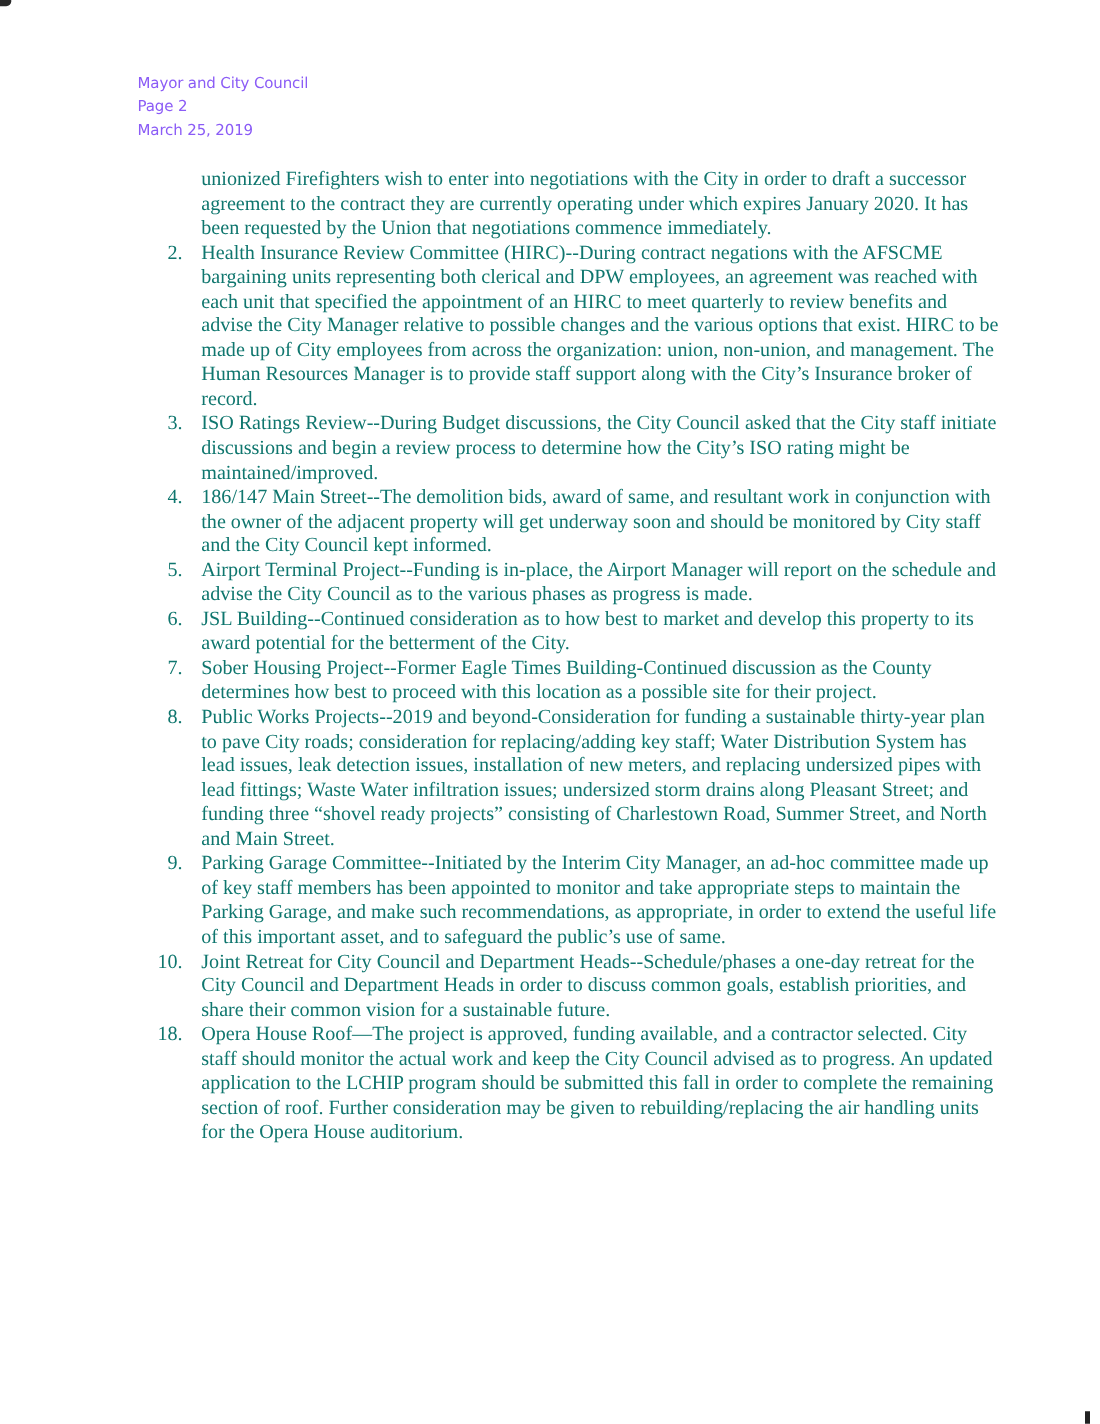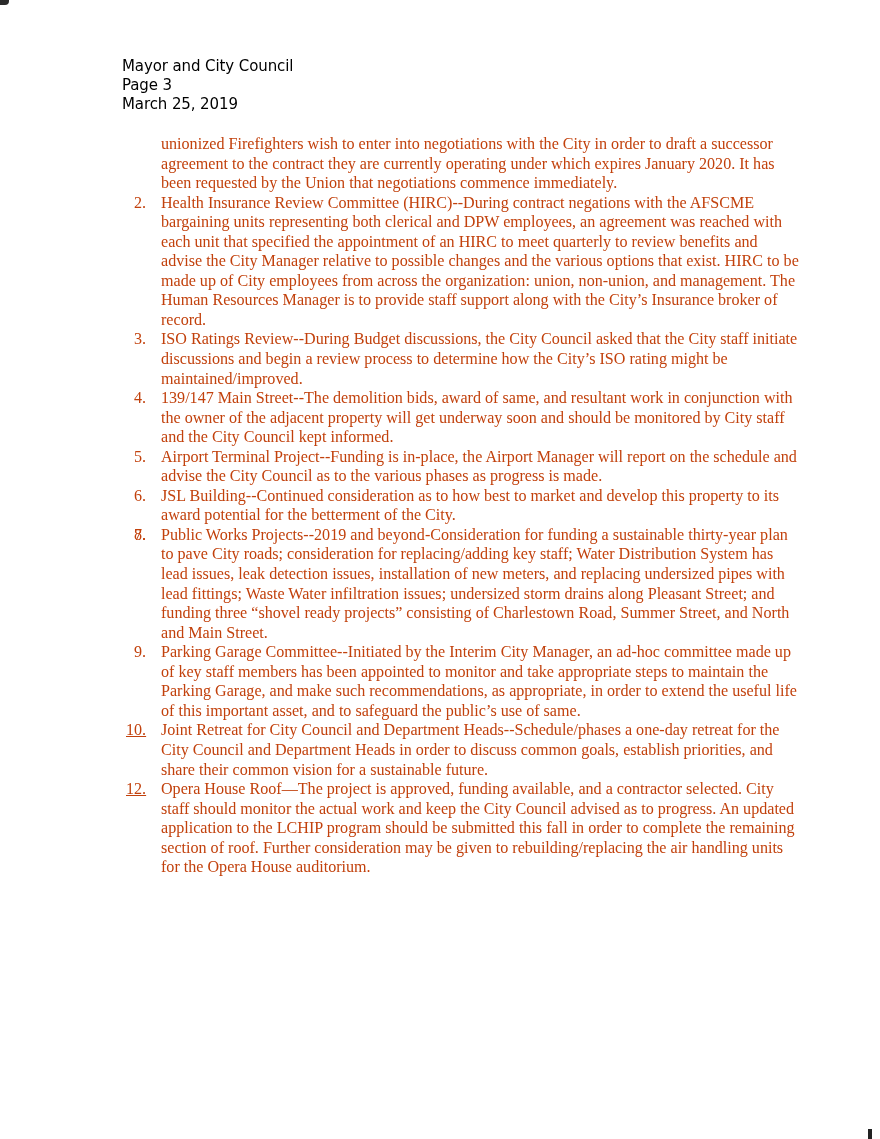--- a/index.html
+++ b/index.html
@@ -26,40 +26,40 @@
     .scan-mark-br {
       position: absolute;
       left: 868px;
       top: 1129px;
       width: 4px;
       height: 10px;
       background: #222;
     }
     .letter-header {
       position: absolute;
-      left: 122px;
+      left: 110px;
       top: 57px;
       font-family: "DejaVu Sans", sans-serif;
-      font-size: 15px;
+      font-size: 12px;
       line-height: 19px;
-      color: #000000;
+      color: #8b5cf6;
       letter-spacing: -0.1px;
     }
     .letter-header div {
       white-space: nowrap;
     }
     .body-text {
       position: absolute;
       left: 161px;
       top: 134px;
       width: 640px;
       font-family: "Liberation Serif", serif;
       font-size: 16.1px;
       line-height: 19.55px;
-      color: #c2410c;
+      color: #0f766e;
     }
     .continuation {
       margin: 0;
     }
     ol.agenda {
       list-style: none;
       margin: 0;
       padding: 0;
     }
     ol.agenda li {
@@ -69,72 +69,72 @@
     .item-num {
       position: absolute;
       left: -27px;
       top: 0;
       width: 22px;
       text-align: left;
       white-space: nowrap;
     }
     .item-num.two-digit {
       left: -35px;
-      text-decoration: underline;
     }
   </style>
 </head>
 <body>
 
 <div class="scan-mark-tl"></div>
 
 <div class="letter-header">
   <div>Mayor and City Council</div>
-  <div>Page 3</div>
+  <div>Page 2</div>
   <div>March 25, 2019</div>
 </div>
 
 <div class="body-text">
   <p class="continuation">unionized Firefighters wish to enter into negotiations with the City in order to draft a successor agreement to the contract they are currently operating under which expires January 2020. It has been requested by the Union that negotiations commence immediately.</p>
   <ol class="agenda">
     <li>
       <span class="item-num">2.</span>
       <span>Health Insurance Review Committee (HIRC)--During contract negations with the AFSCME bargaining units representing both clerical and DPW employees, an agreement was reached with each unit that specified the appointment of an HIRC to meet quarterly to review benefits and advise the City Manager relative to possible changes and the various options that exist. HIRC to be made up of City employees from across the organization:  union, non-union, and management. The Human Resources Manager is to provide staff support along with the City’s Insurance broker of record.</span>
     </li>
     <li>
       <span class="item-num">3.</span>
       <span>ISO Ratings Review--During Budget discussions, the City Council asked that the City staff initiate discussions and begin a review process to determine how the City’s ISO rating might be maintained/improved.</span>
     </li>
     <li>
       <span class="item-num">4.</span>
-      <span>139/147 Main Street--The demolition bids, award of same, and resultant work in conjunction with the owner of the adjacent property will get underway soon and should be monitored by City staff and the City Council kept informed.</span>
+      <span>186/147 Main Street--The demolition bids, award of same, and resultant work in conjunction with the owner of the adjacent property will get underway soon and should be monitored by City staff and the City Council kept informed.</span>
     </li>
     <li>
       <span class="item-num">5.</span>
       <span>Airport Terminal Project--Funding is in-place, the Airport Manager will report on the schedule and advise the City Council as to the various phases as progress is made.</span>
     </li>
     <li>
       <span class="item-num">6.</span>
       <span>JSL Building--Continued consideration as to how best to market and develop this property to its award potential for the betterment of the City.</span>
     </li>
     <li>
       <span class="item-num">7.</span>
+      <span>Sober Housing Project--Former Eagle Times Building-Continued discussion as the County determines how best to proceed with this location as a possible site for their project.</span>
     </li>
     <li>
       <span class="item-num">8.</span>
       <span>Public Works Projects--2019 and beyond-Consideration for funding a sustainable thirty-year plan to pave City roads; consideration for replacing/adding key staff; Water Distribution System has lead issues, leak detection issues, installation of new meters, and replacing undersized pipes with lead fittings; Waste Water infiltration issues; undersized storm drains along Pleasant Street; and funding three “shovel ready projects” consisting of Charlestown Road, Summer Street, and North and Main Street.</span>
     </li>
     <li>
       <span class="item-num">9.</span>
       <span>Parking Garage Committee--Initiated by the Interim City Manager, an ad-hoc committee made up of key staff members has been appointed to monitor and take appropriate steps to maintain the Parking Garage, and make such recommendations, as appropriate, in order to extend the useful life of this important asset, and to safeguard the public’s use of same.</span>
     </li>
     <li>
       <span class="item-num two-digit">10.</span>
       <span>Joint Retreat for City Council and Department Heads--Schedule/phases a one-day retreat for the City Council and Department Heads in order to discuss common goals, establish priorities, and share their common vision for a sustainable future.</span>
     </li>
     <li>
-      <span class="item-num two-digit">12.</span>
+      <span class="item-num two-digit">18.</span>
       <span>Opera House Roof—The project is approved, funding available, and a contractor selected. City staff should monitor the actual work and keep the City Council advised as to progress. An updated application to the LCHIP program should be submitted this fall in order to complete the remaining section of roof. Further consideration may be given to rebuilding/replacing the air handling units for the Opera House auditorium.</span>
     </li>
   </ol>
 </div>
 
 <div class="scan-mark-br"></div>
 
 </body></html>

